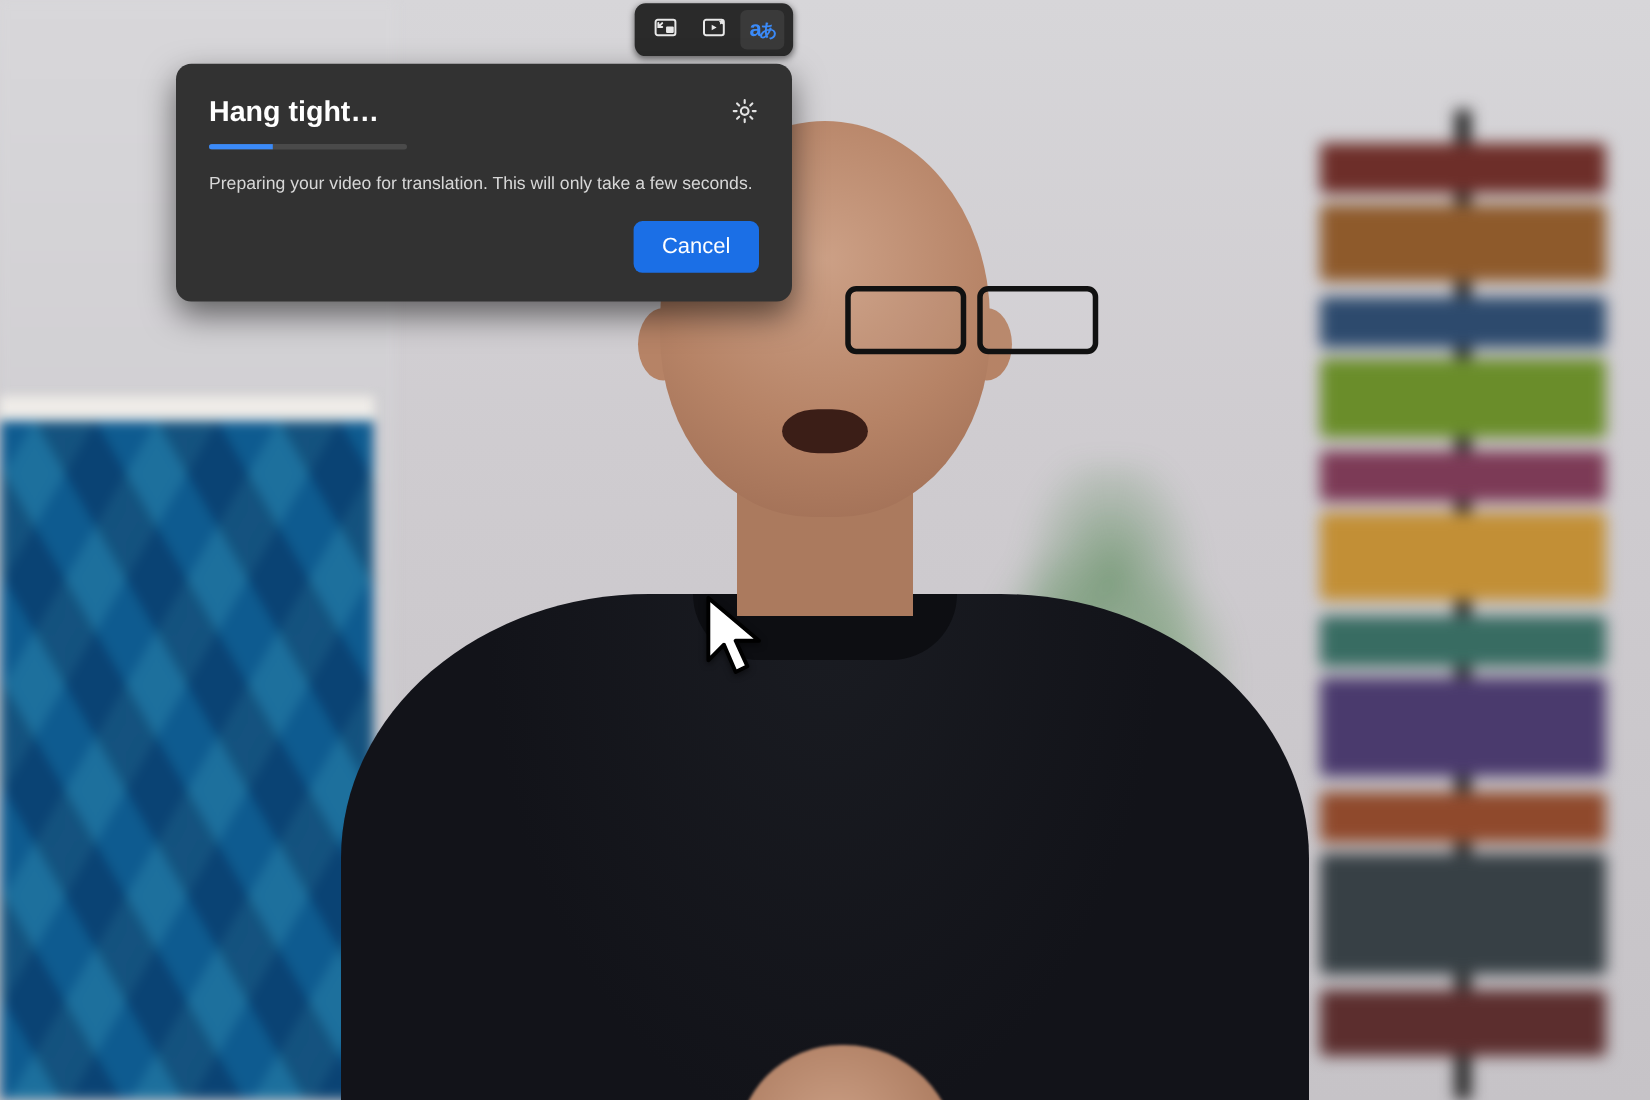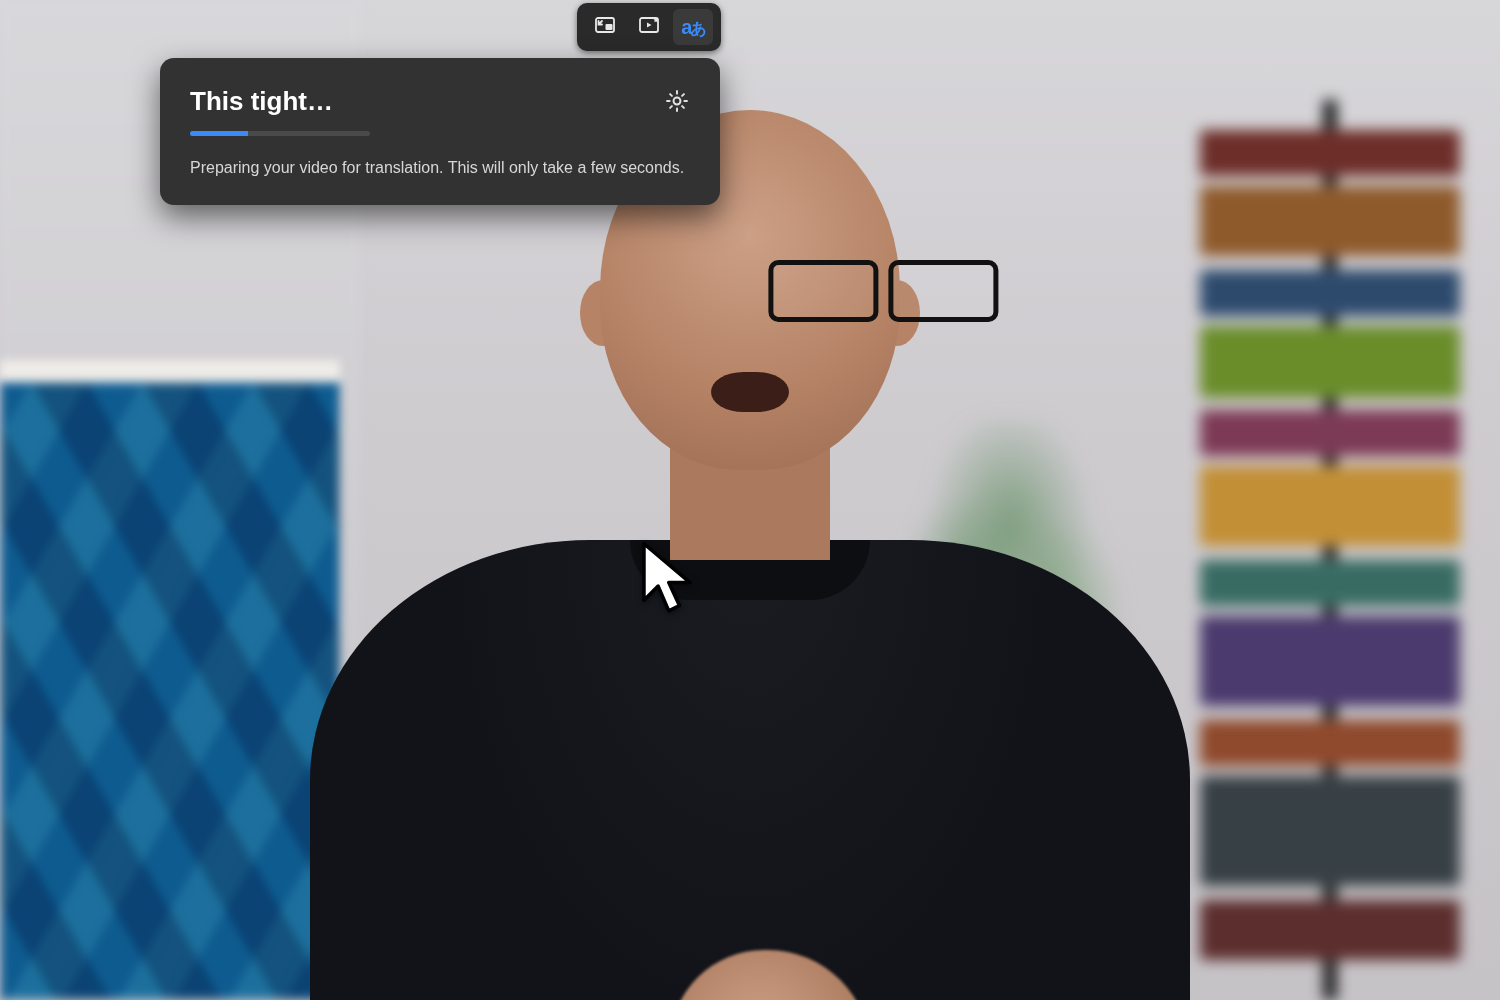--- a/index.html
+++ b/index.html
@@ -199,34 +199,37 @@
           </svg>
       </span>
     </div>
     <div class="tbtn active">
       <span class="translate-glyph">a<span class="jp">あ</span></span>
     </div>
   </div>
 
   <div class="popup">
     <div class="popup-header">
-      <div class="popup-title">This tight…</div>
+      <div class="popup-title">Hang tight…</div>
       <div class="gear">
         <span>
           <svg viewBox="0 0 24 24">
               <circle cx="12" cy="12" r="3.2"></circle>
               <path d="M12 2.8v2.4M12 18.8v2.4M21.2 12h-2.4M5.2 12H2.8M18.4 5.6l-1.7 1.7M7.3 16.7l-1.7 1.7M18.4 18.4l-1.7-1.7M7.3 7.3 5.6 5.6" stroke-linecap="round"></path>
             </svg>
         </span>
       </div>
     </div>
     <div class="progress-track">
       <div class="progress-fill" style="width:32%"></div>
     </div>
     <div class="popup-body">Preparing your video for translation. This will only take a few seconds.</div>
+    <div class="popup-actions">
+      <button class="btn-cancel">Cancel</button>
+    </div>
   </div>
 
   <div class="cursor">
     <svg viewBox="0 0 32 44">
         <path d="M3 2 3 34 11 26 17 40 23 37 17 24 29 24Z" fill="#fff" stroke="#000" stroke-width="2" stroke-linejoin="round"></path>
       </svg>
   </div>
 
 </div>
 

